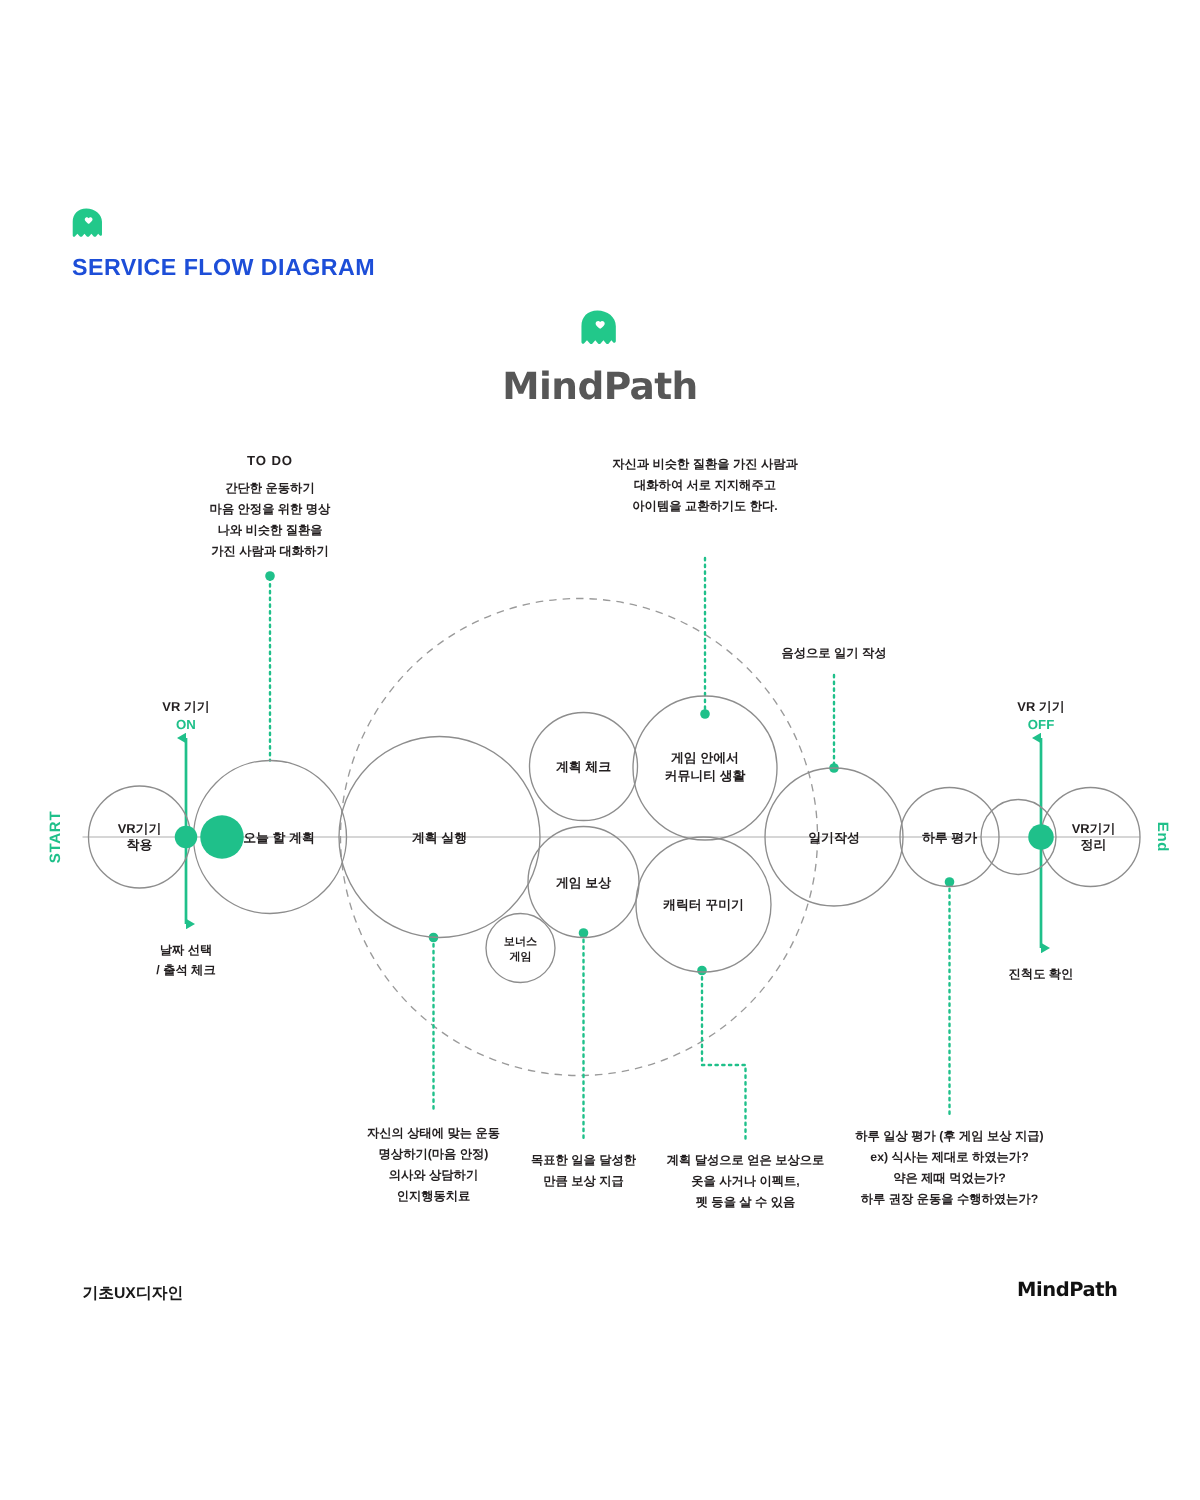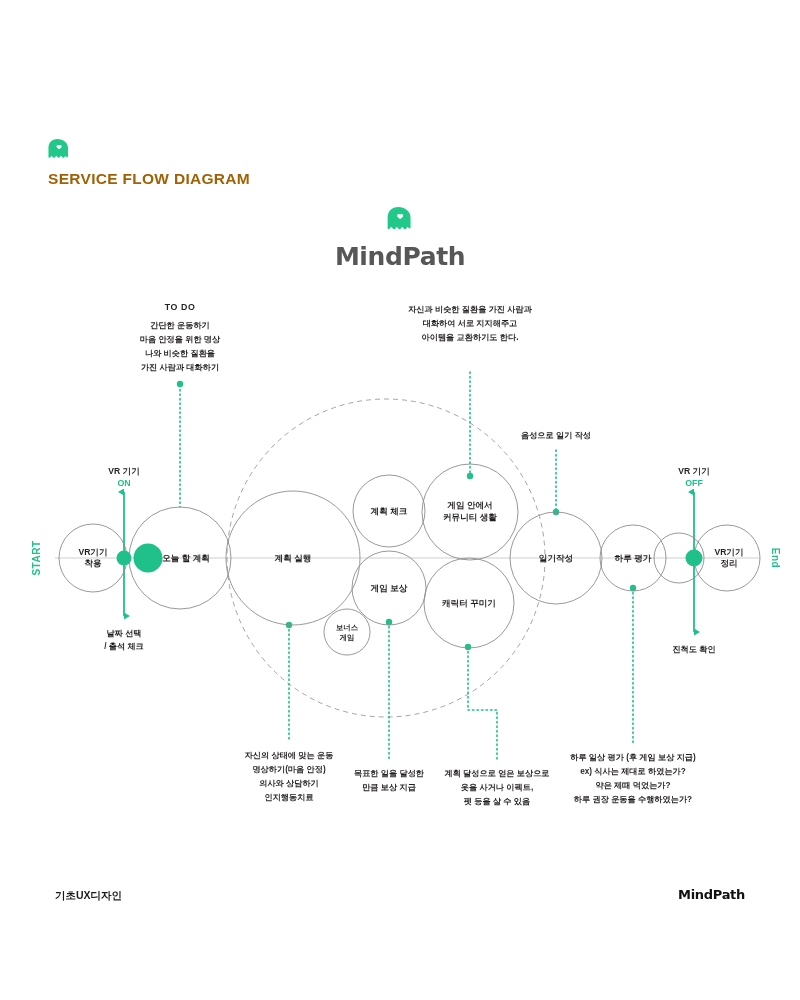--- a/index.html
+++ b/index.html
@@ -9,36 +9,36 @@
     font-family:"Liberation Sans","DejaVu Sans",sans-serif;
     color:#231f20;overflow:hidden;position:relative;
   }
   #page{position:relative;width:800px;height:1000px;}
 
   
   .hdr{position:absolute;left:48px;top:138px;}
   .hdr-mark{width:22px;height:24px;display:block;}
   .hdr-title{
     margin-top:8px;font-size:15.5px;font-weight:bold;letter-spacing:.3px;
-    color:#a16207;white-space:nowrap;
+    color:#1d4ed8;white-space:nowrap;
   }
 
   
   .brand{position:absolute;left:0;top:206px;width:800px;text-align:center;}
   .brand-mark{width:26px;height:28px;display:inline-block;}
   .brand-name{
     margin-top:4px;font-size:25px;font-weight:bold;color:#575757;
     letter-spacing:-.4px;font-family:"DejaVu Sans",sans-serif;
   }
 
   
   #diagram{position:absolute;left:0;top:280px;width:800px;height:560px;}
 
   
-  .footer{position:absolute;left:0;top:889px;width:800px;height:24px;}
+  .footer{position:absolute;left:0;top:855px;width:800px;height:24px;}
   .footer-left{position:absolute;left:55px;top:0;font-size:10.5px;font-weight:bold;color:#1a1a1a;}
   .footer-right{position:absolute;right:55px;top:-2px;font-size:13px;font-weight:bold;color:#111;
     font-family:"DejaVu Sans",sans-serif;letter-spacing:-.3px;}
 
   svg text{font-family:"Liberation Sans","DejaVu Sans",sans-serif;fill:#231f20;}
   .t-node{font-size:8.6px;font-weight:bold;}
   .t-note{font-size:8.2px;font-weight:bold;}
   .t-todo{font-size:8.8px;font-weight:bold;letter-spacing:.6px;}
   .t-vr{font-size:8.6px;font-weight:bold;}
   .t-on{font-size:8.8px;font-weight:bold;fill:#1fc08a;}

